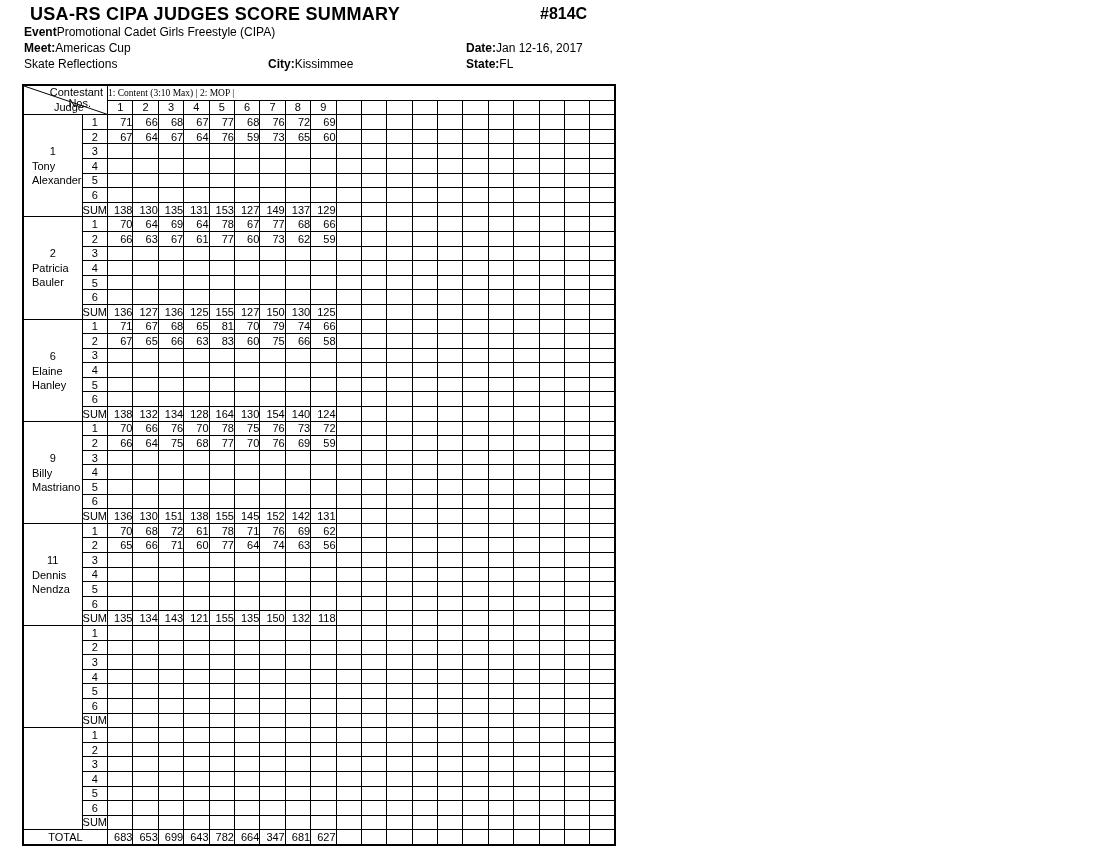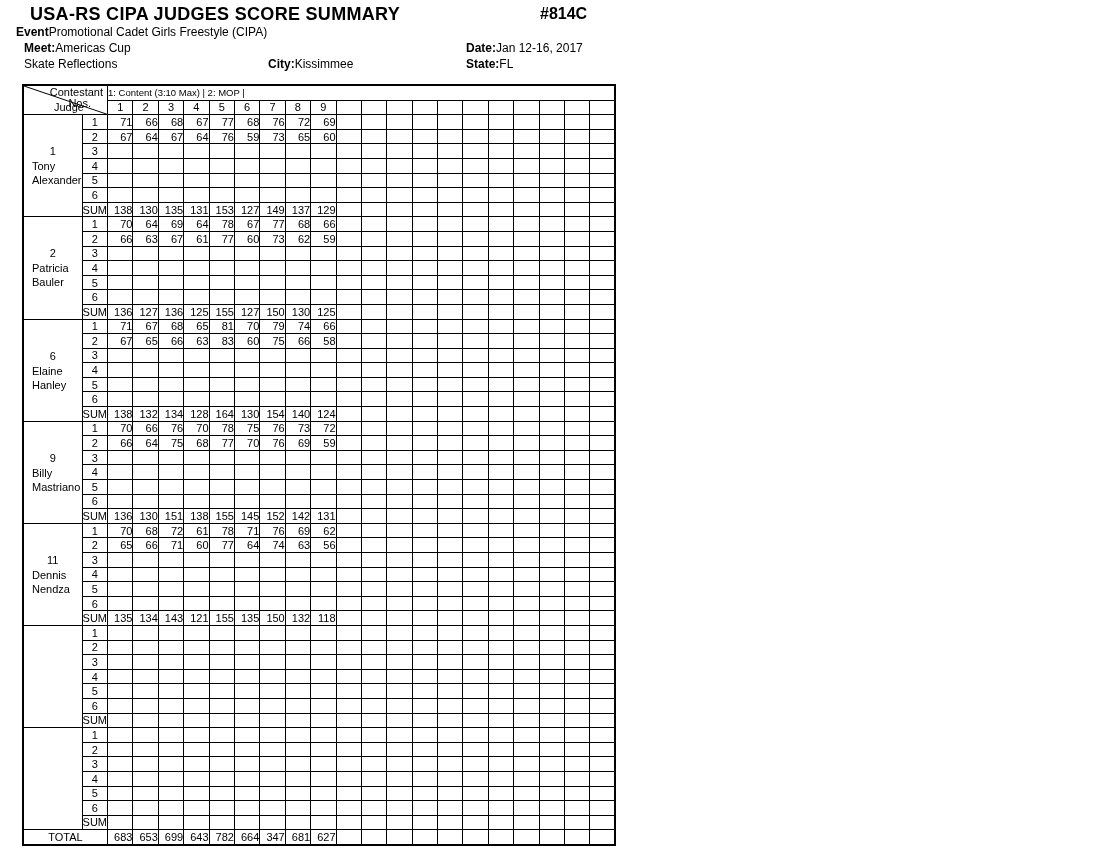--- a/index.html
+++ b/index.html
@@ -2,39 +2,39 @@
 <html><head>
 <meta charset="utf-8">
 <style>
   html,body{margin:0;padding:0;background:#fff;}
   .page{position:relative;width:1100px;height:850px;background:#ffffff;
         font-family:"Liberation Sans",sans-serif;color:#000;overflow:hidden;}
   .title{position:absolute;left:30px;top:4px;font-size:18px;font-weight:bold;letter-spacing:.3px;white-space:nowrap;text-align:right;}
   .formno{position:absolute;left:540px;top:5px;font-size:16px;font-weight:bold;text-align:center;}
   .meta{position:absolute;font-size:12px;white-space:nowrap;}
   .meta .lbl{font-weight:bold;}
-  .l-event{left:16px;top:25px;}
+  .l-event{left:24px;top:25px;}
   .l-meet{left:24px;top:41px;}
   .l-date{left:466px;top:41px;}
   .l-club{left:24px;top:57px;}
   .l-city{left:268px;top:57px;}
   .l-state{left:466px;top:57px;}
 
   table.score{position:absolute;left:22px;top:84px;border-collapse:collapse;table-layout:fixed;
         font-size:11px;line-height:12px;color:#000;border:2px solid #000;}
   table.score td{border:1px solid #000;padding:0;overflow:hidden;white-space:nowrap;
         height:13.6px;vertical-align:middle;}
   td.num{text-align:right;padding-right:3px;}
   td.ctr{text-align:center;}
   td.gr{border-right:2px solid #000;}
   td.hb{border-bottom:2px solid #000;}
   td.tb{border-top:2px solid #000;height:14px;}
   td.hdr1{height:11px;}
   td.hdr2{height:13px;}
-  td.chdr{font-size:9.5px;text-align:left;padding-left:4px;}
+  td.chdr{font-size:9.5px;text-align:left;padding-left:4px;font-family:Liberation Serif, serif;}
   td.corner{position:relative;}
   .corner svg{position:absolute;left:0;top:0;width:100%;height:100%;}
   .c-top{position:absolute;top:0;right:4px;font-size:11px;padding-left:23px;}
   .c-nos{position:absolute;top:11px;right:16px;font-size:11px;}
   .c-judge{position:absolute;bottom:1px;left:2px;font-size:11px;margin-left:28px;}
   td.judge-cell{vertical-align:middle;}
   .jnum{text-align:center;line-height:14px;margin-bottom:1px;}
   .jname{text-align:left;padding-left:8px;line-height:14px;}
   td.suml{text-align:left;padding-left:1px;}
 </style>

